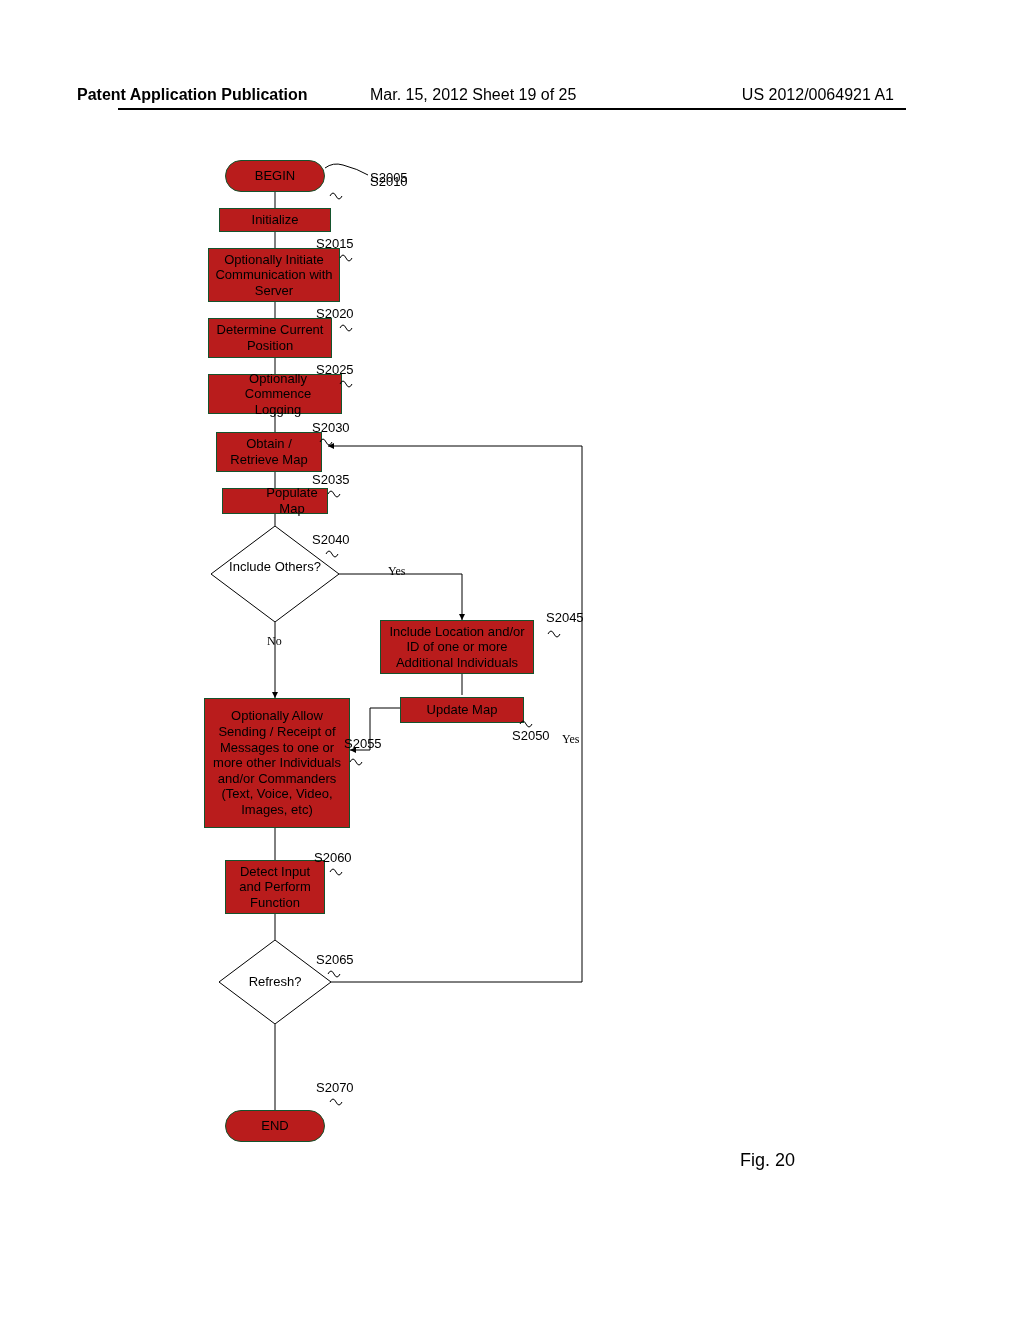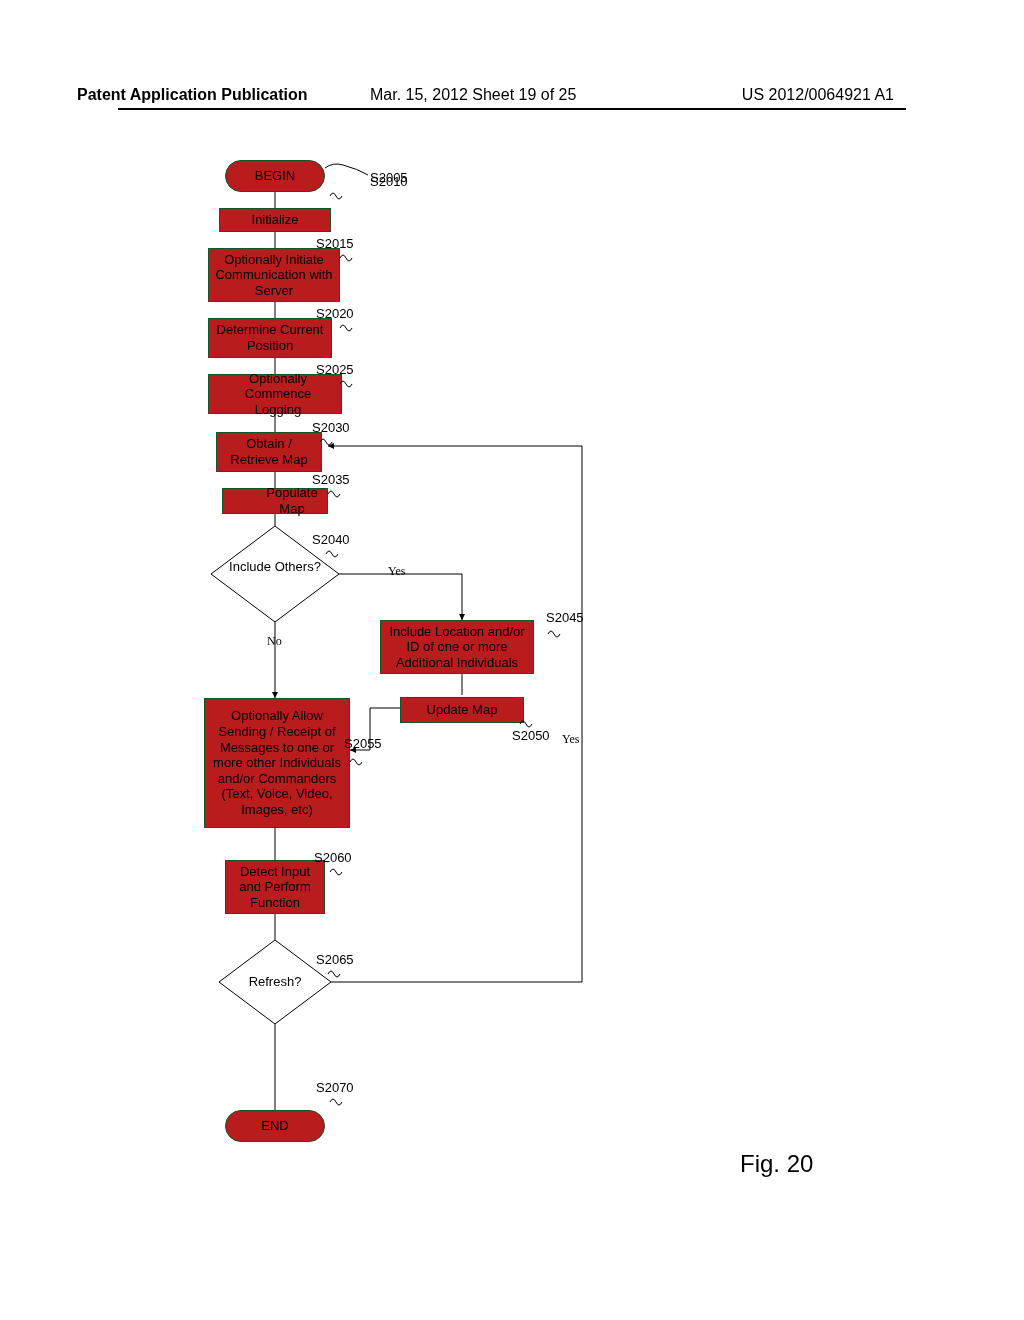--- a/index.html
+++ b/index.html
@@ -82,21 +82,21 @@
     position: absolute;
     font-size: 13px;
   }
   .pathlabel {
     position: absolute;
     font-size: 12px;
     font-family: Liberation Serif, serif;
   }
   .fig {
     position: absolute;
-    font-size: 24px;
+    font-size: 18px;
   }
   svg.arrows {
     position: absolute;
     top: 0; left: 0;
     width: 1024px; height: 1060px;
     pointer-events: none;
   }
 </style>
 </head>
 <body>

